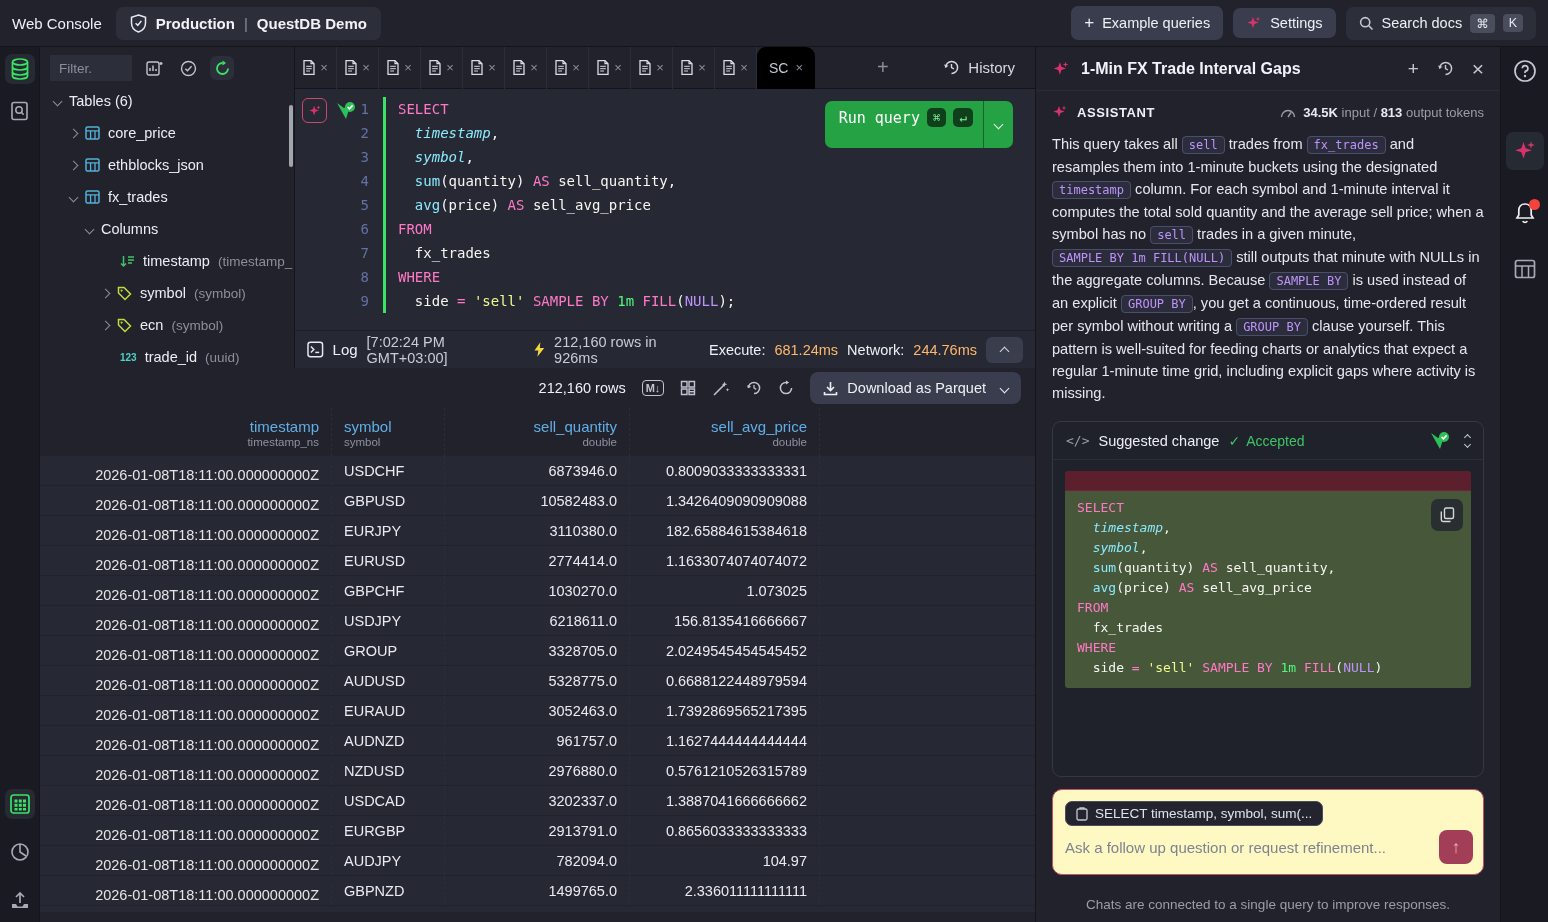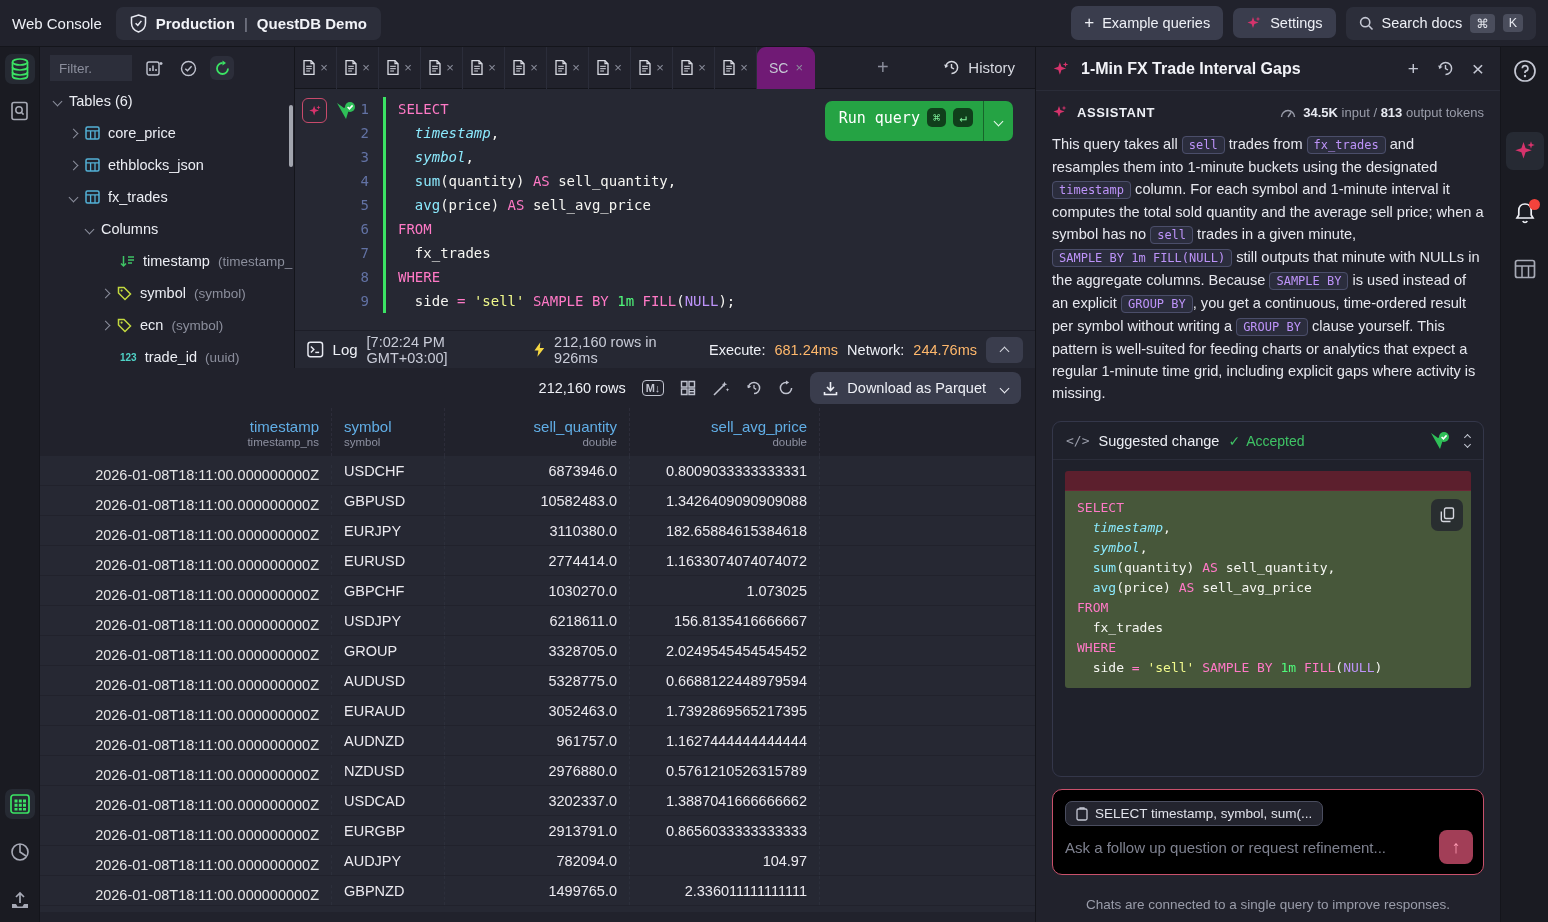--- a/index.html
+++ b/index.html
@@ -40,34 +40,34 @@
   .tree-row .type { color:#8b8e9c; font-size:13.5px; }
   .lvl1 { padding-left:14px; } .lvl2 { padding-left:30px; } .lvl3 { padding-left:46px;text-align:right; } .lvl4 { padding-left:62px; } .lvl4b { padding-left:80px; }
   .tree-scrollbar { position:absolute; right:1px; top:58px; width:4px; height:62px; background:#b9bcc6; border-radius:2px; opacity:.85;}
   .num123 { color:#4fd1c5; font-size:10px; font-weight:700; letter-spacing:0; }
 
   
   #editor { left:295px; top:47px; width:740px; height:321px; background:#262833; }
   .tabbar { height:42px; background:#21222c; display:flex; align-items:center; border-bottom:1px solid #14151b; padding-right:10px;}
   .tab { width:42px; height:42px; display:flex; align-items:center; justify-content:center; gap:5px; border-right:1px solid #2b2d3a; cursor:pointer;}
   .tab-x { color:#8b8e9c; font-size:13px; }
-  .tab.active-tab { width:auto; background:#701a75; border-radius:9px 9px 0 0; padding:0 12px; border-right:none; color:#c5c8d4; font-size:14px; gap:7px;}
+  .tab.active-tab { width:auto; background:#000000; border-radius:9px 9px 0 0; padding:0 12px; border-right:none; color:#c5c8d4; font-size:14px; gap:7px;}
   .tab-plus { color:#8b8e9c; font-size:20px; margin-left:62px; cursor:pointer;}
   .history-btn { margin-left:auto; display:flex; align-items:center; gap:8px; color:#d6d8e0; font-size:15px; cursor:pointer; padding:6px 10px;}
   .code-wrap { position:relative; height:241px; padding-top:8px; font-family:"DejaVu Sans Mono",monospace; font-size:14px;}
   .code-line { display:flex; height:24px; line-height:24px;}
   .ln { width:88px; text-align:right; padding-right:14px; color:#6272a4; flex:none;}
   .lc.gut { border-left:3px solid #3be364; padding-left:12px; white-space:pre;}
   .lc { white-space:pre; }
   .tok-kw { color:#ff79c6; } .tok-id { color:#8be9fd; font-style:italic; } .tok-fn { color:#8be9fd; }
   .tok-pl { color:#f6f6f2; } .tok-str { color:#f1fa8c; } .tok-num { color:#50fa7b; } .tok-nul { color:#bd93f9; }
   .gutter-icons { position:absolute; left:7px; top:9px; display:flex; gap:8px; align-items:center;}
   .sparkle-box { width:25px; height:25px; border:1.5px solid #c84a6b; border-radius:6px; display:flex; align-items:center; justify-content:center; cursor:pointer;}
   .run-btn { position:absolute; top:12px; right:22px; display:flex; align-items:center; background:#25a344; border-radius:7px; overflow:hidden; cursor:pointer;}
-  .run-main { display:flex; align-items:center; gap:7px; padding:7px 10px 14px 14px; font-size:15px; color:#fff;}
+  .run-main { display:flex; align-items:center; gap:7px; padding:7px 10px 21px 14px; font-size:15px; color:#fff;}
   .run-kbd { background:rgba(10,30,14,.75); color:#7ef09a; border-radius:5px; padding:2px 6px; font-size:12.5px;}
   .run-split { width:1px; align-self:stretch; background:rgba(10,40,16,.5);}
   .run-caret { padding:0 11px; display:flex; align-items:center;}
   .run-caret .chev { border-color:#eafaef; }
   .logbar { height:38px; display:flex; align-items:center; gap:9px; padding:0 12px; font-size:14.5px; color:#c9ccd8; background:#262833; border-top:1px solid #1d1e28;}
   .log-label { color:#eef0f6; font-size:15px; }
   .ms { color:#ffb86c; }
   .log-collapse { margin-left:auto; width:38px; height:26px; background:#3a3d4d; border-radius:6px; display:flex; align-items:center; justify-content:center; cursor:pointer;}
 
   
@@ -106,21 +106,21 @@
   .sc-label { font-size:14.5px; color:#eceef4; }
   .sc-accepted { color:#3fc465; font-size:14px; display:flex; gap:6px; align-items:center;}
   .sc-hicons { margin-left:auto; display:flex; align-items:center; gap:14px;}
   .sc-updn { display:flex; flex-direction:column; gap:2px; cursor:pointer;}
   .diff { margin:11px 12px; position:relative; font-family:"DejaVu Sans Mono",monospace; font-size:13px; border-radius:3px; overflow:hidden;}
   .diff-removed { height:20px; background:#5c1f2d; border-bottom:1px solid #6e2436;}
   .diff-added { background:#47573a; padding:7px 12px 10px;}
   .diff-added .code-line { height:20px; line-height:20px;}
   .copy-btn { position:absolute; top:28px; right:8px; width:32px; height:32px; background:#22242ecc; border-radius:7px; display:flex; align-items:center; justify-content:center; cursor:pointer;}
   .rp-spacer { flex:1; }
-  .chat-input { border:1.5px solid #c9516b; border-radius:10px; background:#000000; padding:11px 12px; position:relative; min-height:86px; flex:none; cursor:text;}
+  .chat-input { border:1.5px solid #c9516b; border-radius:10px; background:#fef9c3; padding:11px 12px; position:relative; min-height:86px; flex:none; cursor:text;}
   .ctx-chip { display:inline-flex; align-items:center; gap:7px; border:1px solid #4a4d5f; border-radius:7px; padding:4px 10px; background:#23242e; font-size:13.5px; color:#e0e2ea; cursor:pointer;}
   .chat-ph { margin-top:13px; font-size:15px; color:#7f8290;}
   .send-btn { position:absolute; right:10px; bottom:10px; width:34px; height:34px; background:#a23e57; border-radius:8px; display:flex; align-items:center; justify-content:center; color:#ff9db4; font-size:18px; cursor:pointer;}
   .rp-foot { margin-top:22px; text-align:center; font-size:13.5px; color:#9a9daa; flex:none;}
 
   svg { display:block; }
 </style>
 </head>
 <body>
 

